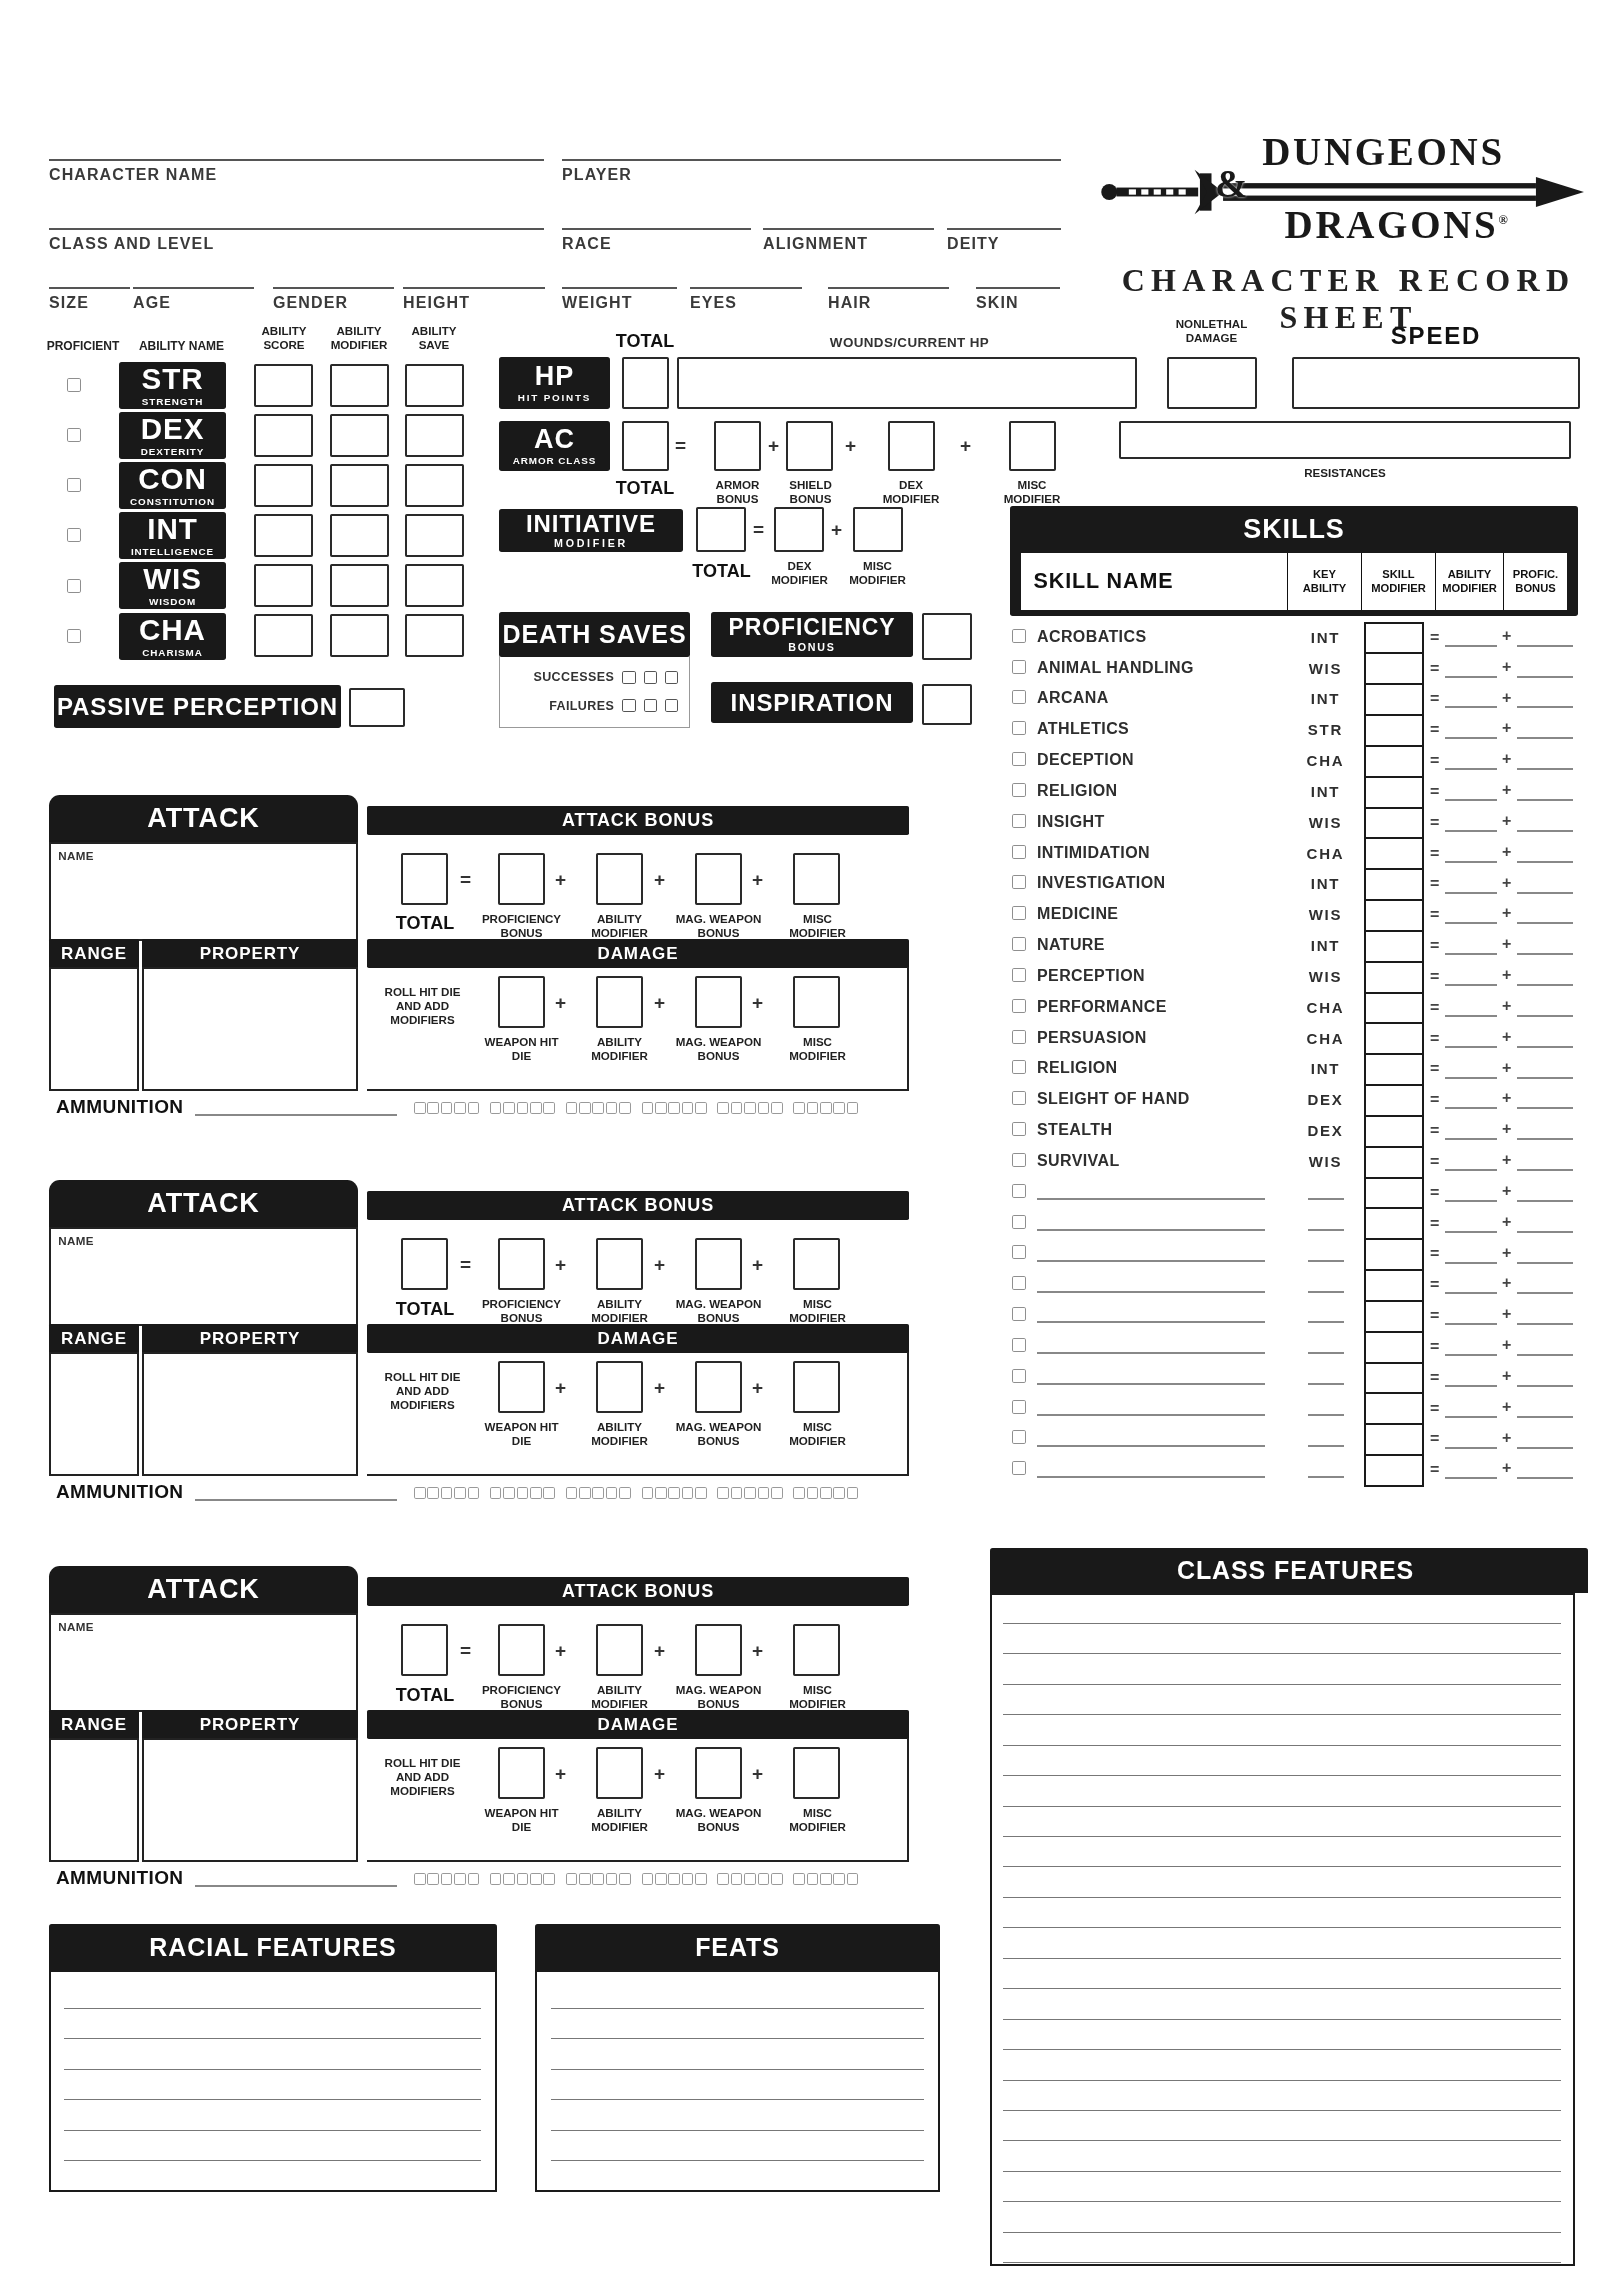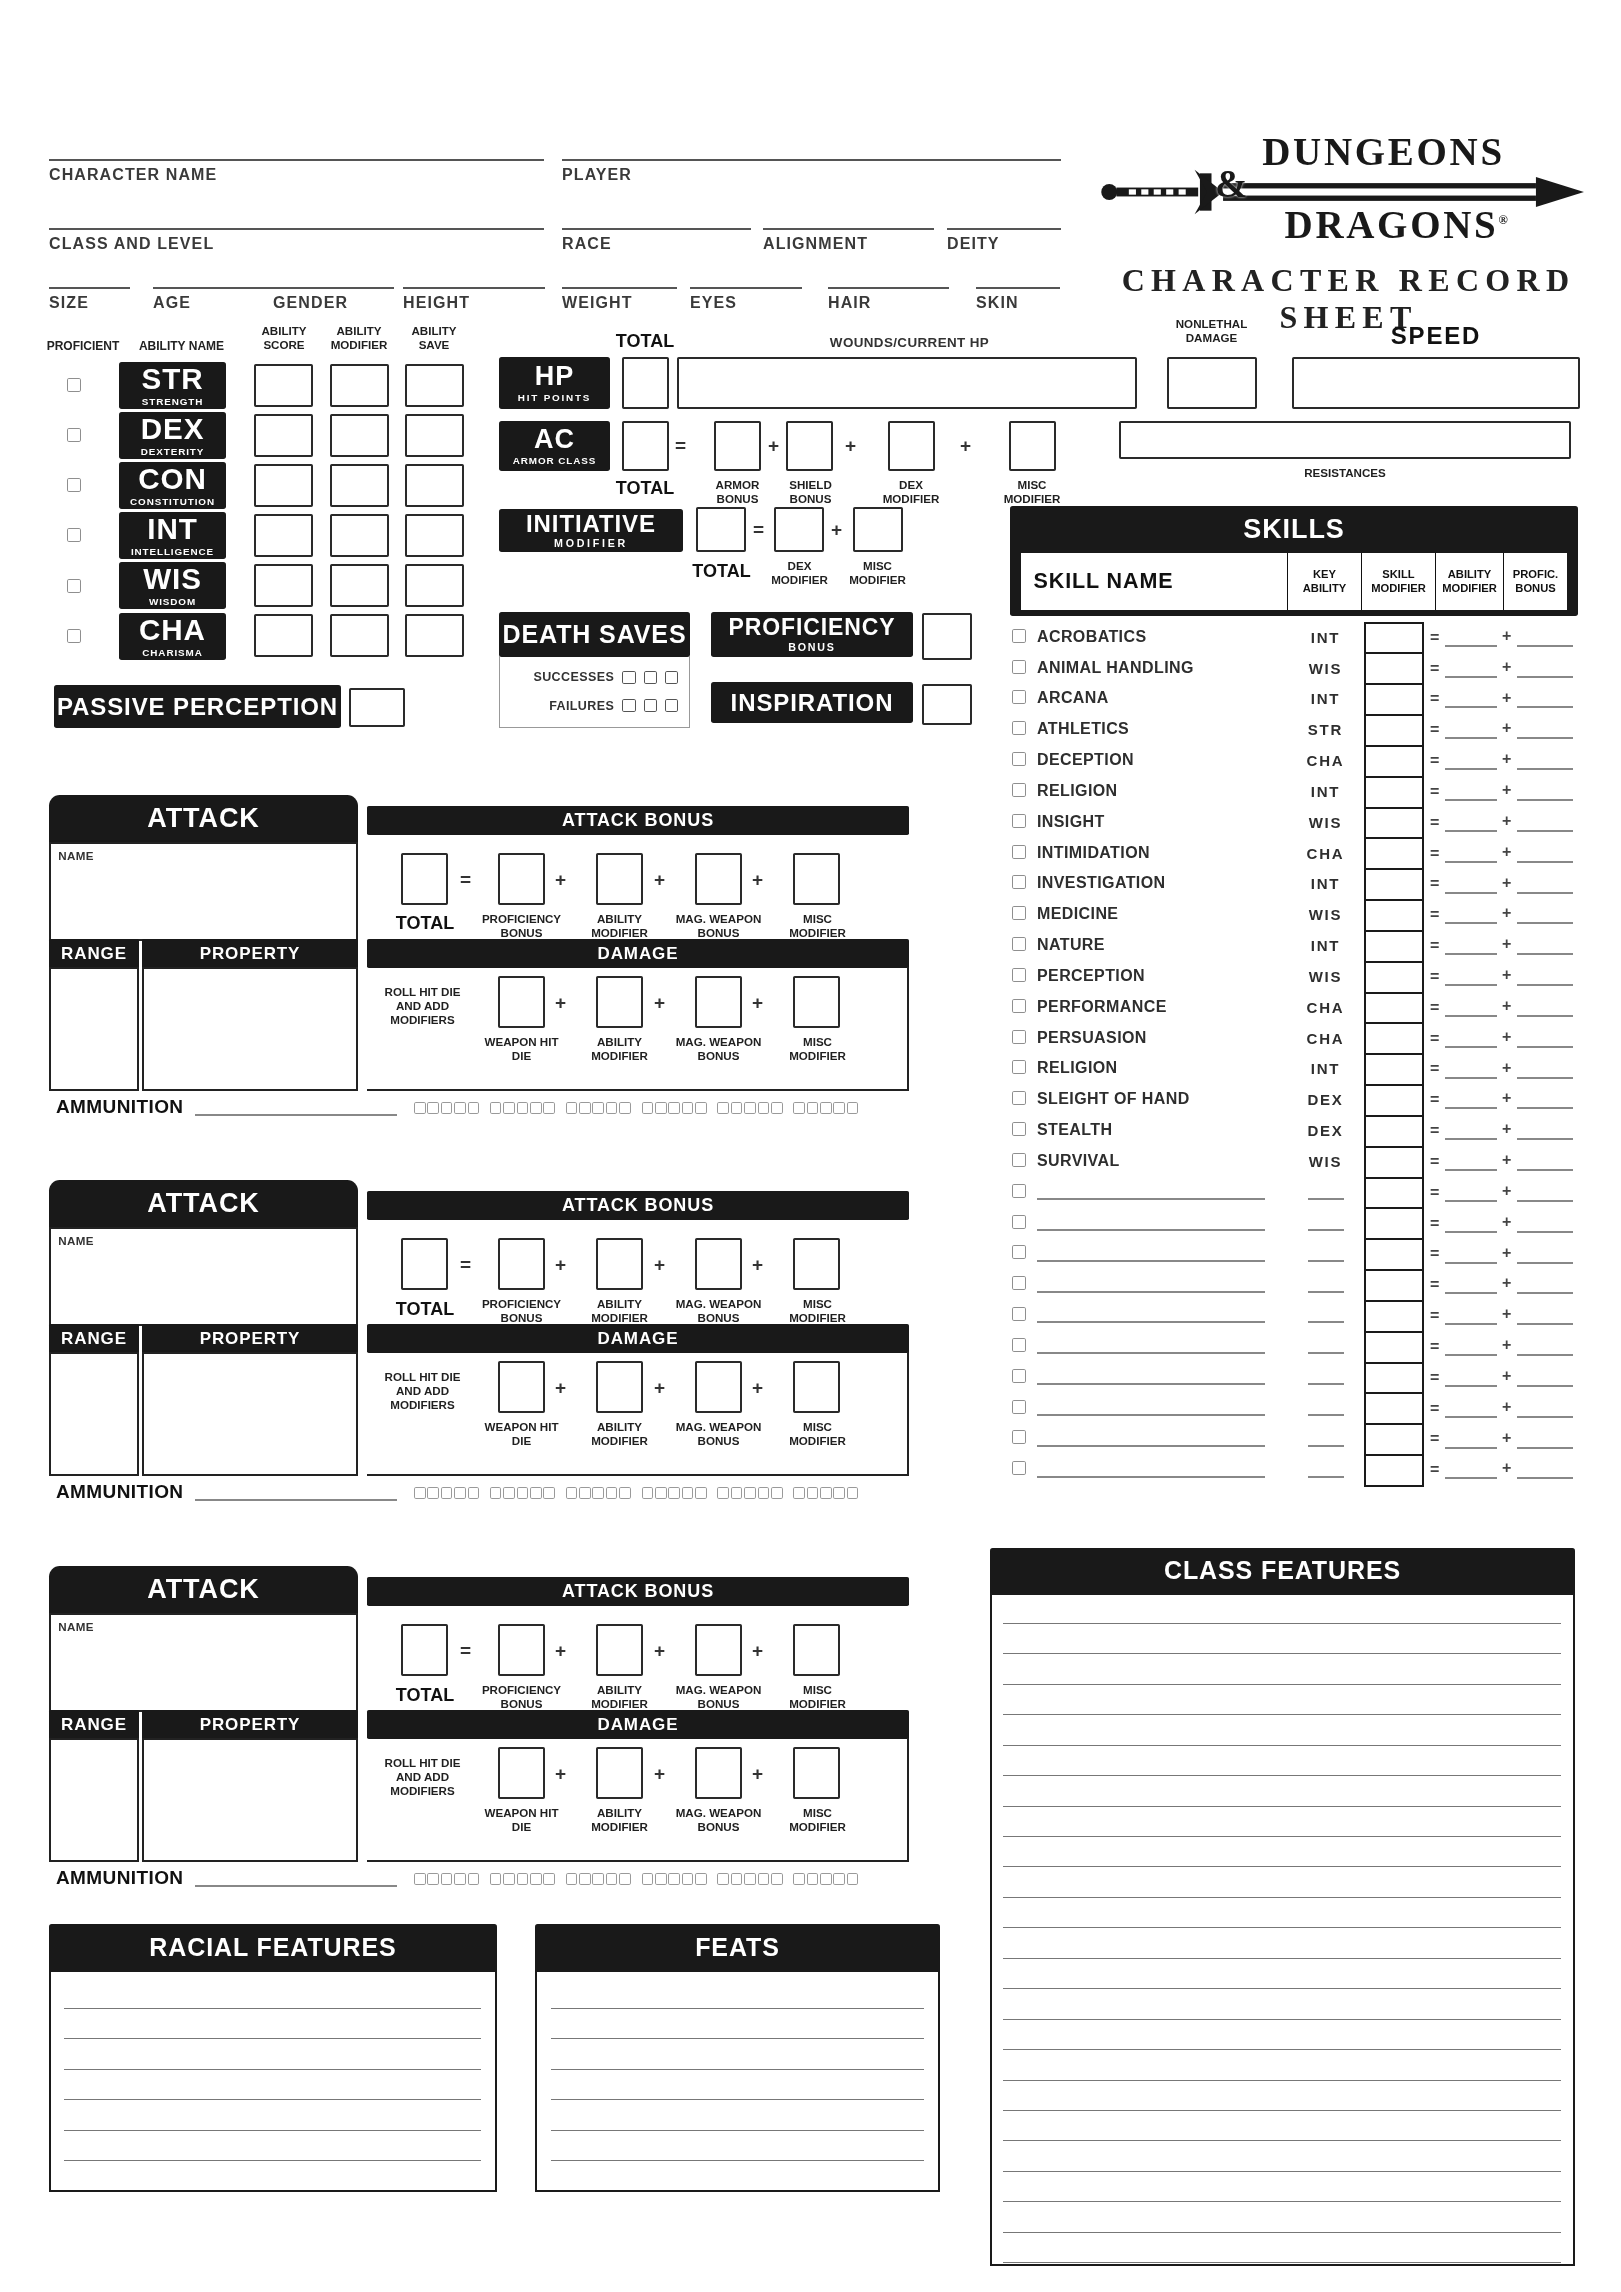--- a/index.html
+++ b/index.html
@@ -113,21 +113,21 @@
   .atk-bar{position:absolute;background:#191919;color:#fff;display:flex;align-items:center;justify-content:center;
            font-size:18px;font-weight:800;letter-spacing:0.9px;border-radius:1.8px;}
   .atk-cell{position:absolute;background:#fff;border:2.2px solid #222;box-sizing:border-box;}
   .atk-name-lbl{position:absolute;font-size:11.6px;font-weight:600;color:#333;letter-spacing:0.4px;}
   .ammo-lbl{position:absolute;font-size:19px;font-weight:800;letter-spacing:0.4px;color:#111;}
   .ammo-line{position:absolute;border-top:2.2px solid #888;}
   .ammo-cb{display:inline-block;width:11.6px;height:11.6px;border:1.8px solid #9a9a9a;border-radius:1.8px;background:#fff;box-sizing:border-box;}
   .ammo-strip{position:absolute;display:flex;gap:10.7px;}
   .ammo-group{display:flex;gap:1.8px;}
   
-  #cf-header{left:990px;top:1548px;width:585px;height:45px;}
+  #cf-header{left:990px;top:1548px;width:585px;height:45px;padding-left:13px;}
   #cf-box{left:990px;top:1593px;width:585px;height:673px;}
   #rf-header{left:49px;top:1924px;width:448px;height:47px;}
   #rf-box{left:49px;top:1970px;width:448px;height:222px;border-width:2.2px;}
   #ft-header{left:535px;top:1924px;width:405px;height:47px;}
   #ft-box{left:535px;top:1970px;width:405px;height:222px;border-width:2.2px;}
   
   .ab-plate{position:absolute;background:#191919;color:#fff;display:flex;flex-direction:column;align-items:center;justify-content:center;border-radius:2.7px;line-height:1;}
   .ab-abbr{font-size:29.6px;font-weight:800;letter-spacing:0.9px;}
   .ab-full{font-size:9.9px;font-weight:700;letter-spacing:0.9px;margin-top:2.7px;}
   .ab-box{position:absolute;background:#fff;border:2.7px solid #2a2a2a;border-radius:1.8px;box-sizing:border-box;}
@@ -159,21 +159,21 @@
         <div class="hlabel">ALIGNMENT</div>
       </div>
       <div class="hfield" style="left: 947px; top: 228px; width: 114px;">
         <div class="hline"></div>
         <div class="hlabel">DEITY</div>
       </div>
       <div class="hfield" style="left: 49px; top: 287px; width: 81px;">
         <div class="hline"></div>
         <div class="hlabel">SIZE</div>
       </div>
-      <div class="hfield" style="left: 153px; top: 287px; width: 121px;">
+      <div class="hfield" style="left: 133px; top: 287px; width: 121px;">
         <div class="hline"></div>
         <div class="hlabel">AGE</div>
       </div>
       <div class="hfield" style="left: 273px; top: 287px; width: 121px;">
         <div class="hline"></div>
         <div class="hlabel">GENDER</div>
       </div>
       <div class="hfield" style="left: 403px; top: 287px; width: 142px;">
         <div class="hline"></div>
         <div class="hlabel">HEIGHT</div>

